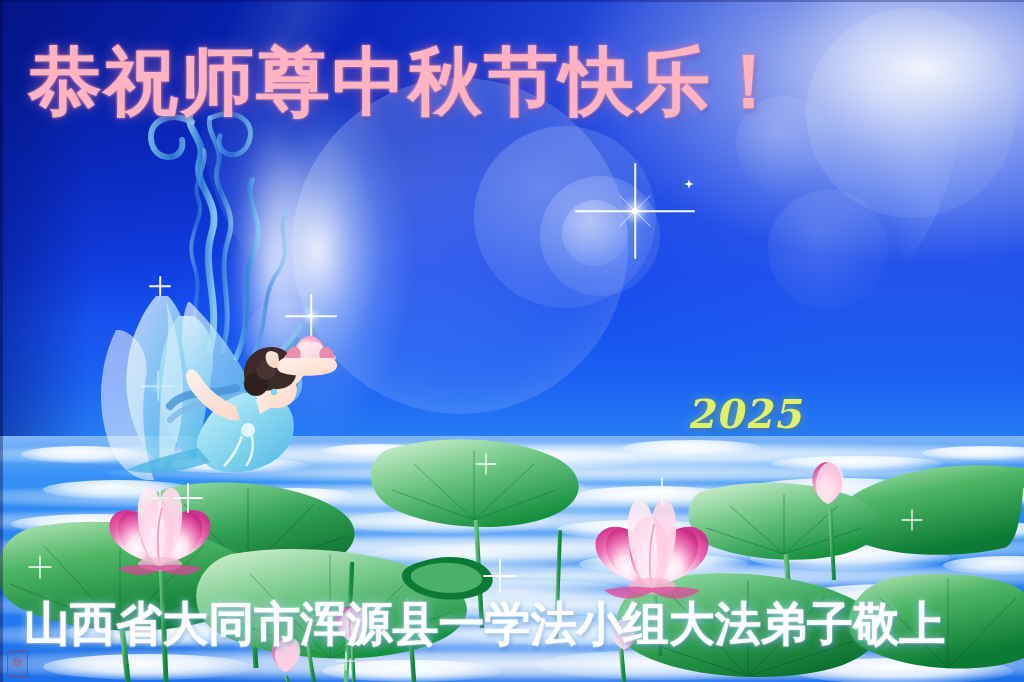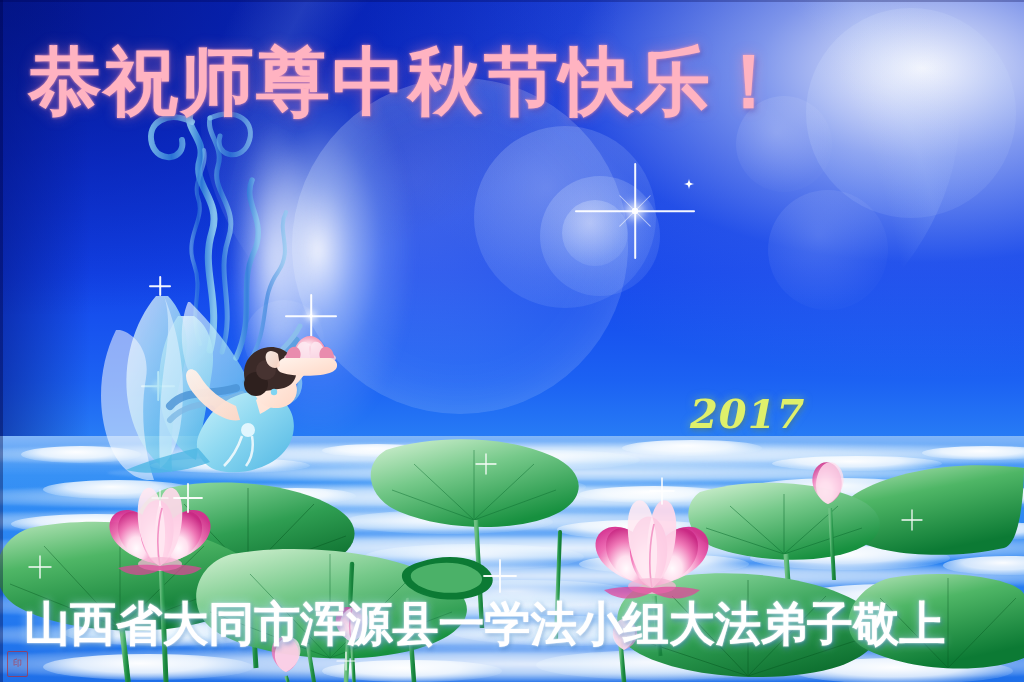--- a/index.html
+++ b/index.html
@@ -509,19 +509,19 @@
         <path d="M662 72 L662 46 M650 59 L674 59" stroke-width="1.6"></path>
         <path d="M40 146 L40 124 M29 135 L51 135" stroke-width="1.4"></path>
         <path d="M486 42 L486 22 M476 32 L496 32" stroke-width="1.3"></path>
         <path d="M912 98 L912 78 M902 88 L922 88" stroke-width="1.3"></path>
         <path d="M346 238 L346 220 M337 229 L355 229" stroke-width="1.2"></path>
       </g>
     </svg>
   </div>
 
   <div id="title">恭祝师尊中秋节快乐！</div>
-  <div id="year">2017</div>
+  <div id="year">2025</div>
   <div id="signature">山西省大同市浑源县一学法小组大法弟子敬上</div>
   <div class="seal">印</div>
 
   <div class="edge-dark"></div>
   <div class="edge-top"></div>
 </div>
 
 </body></html>

